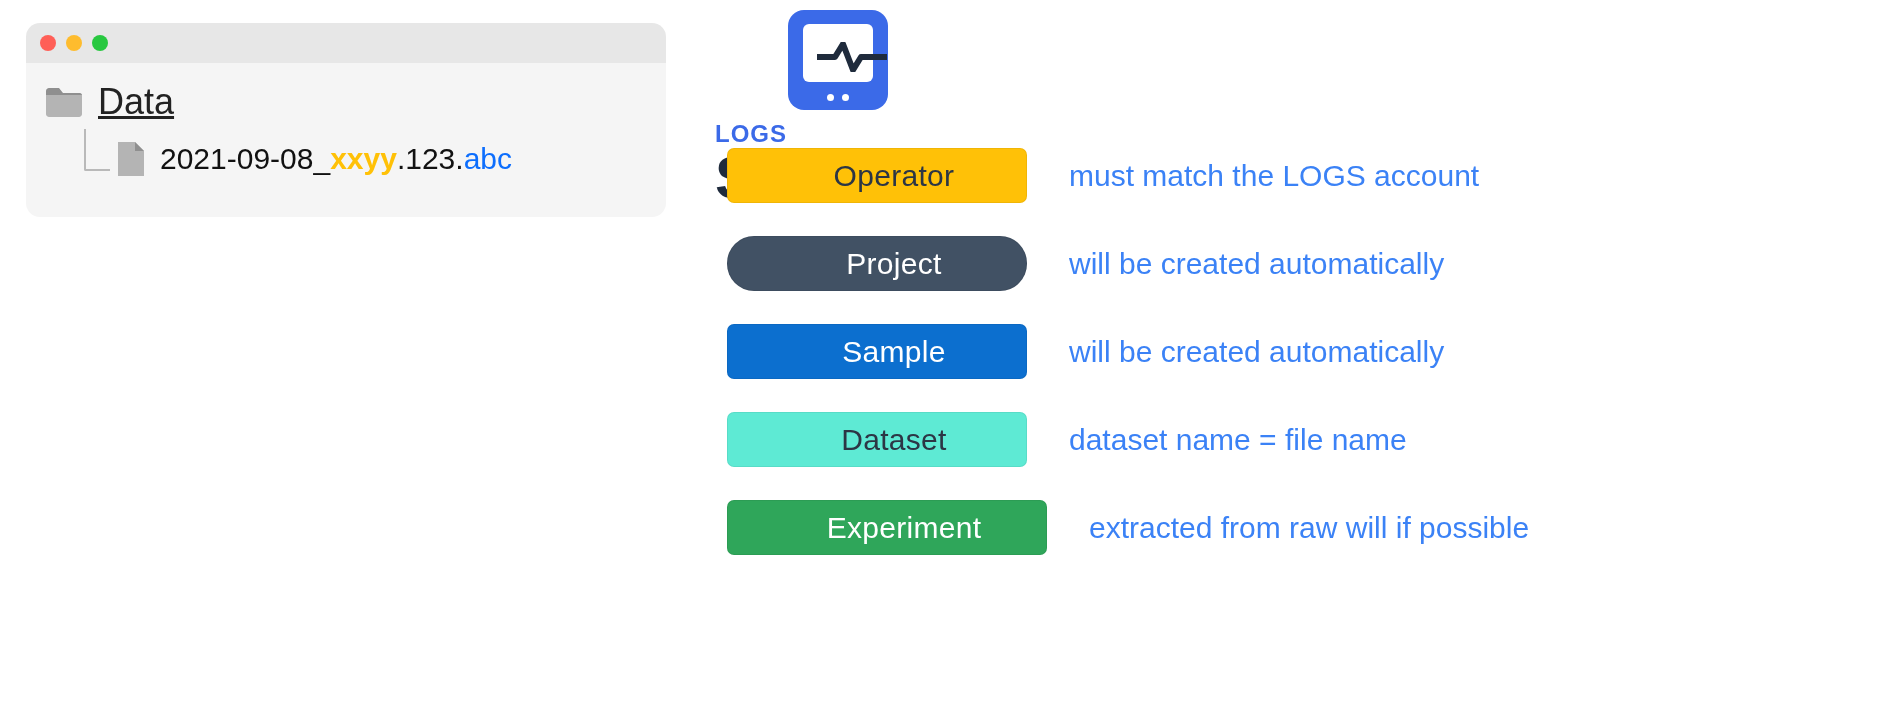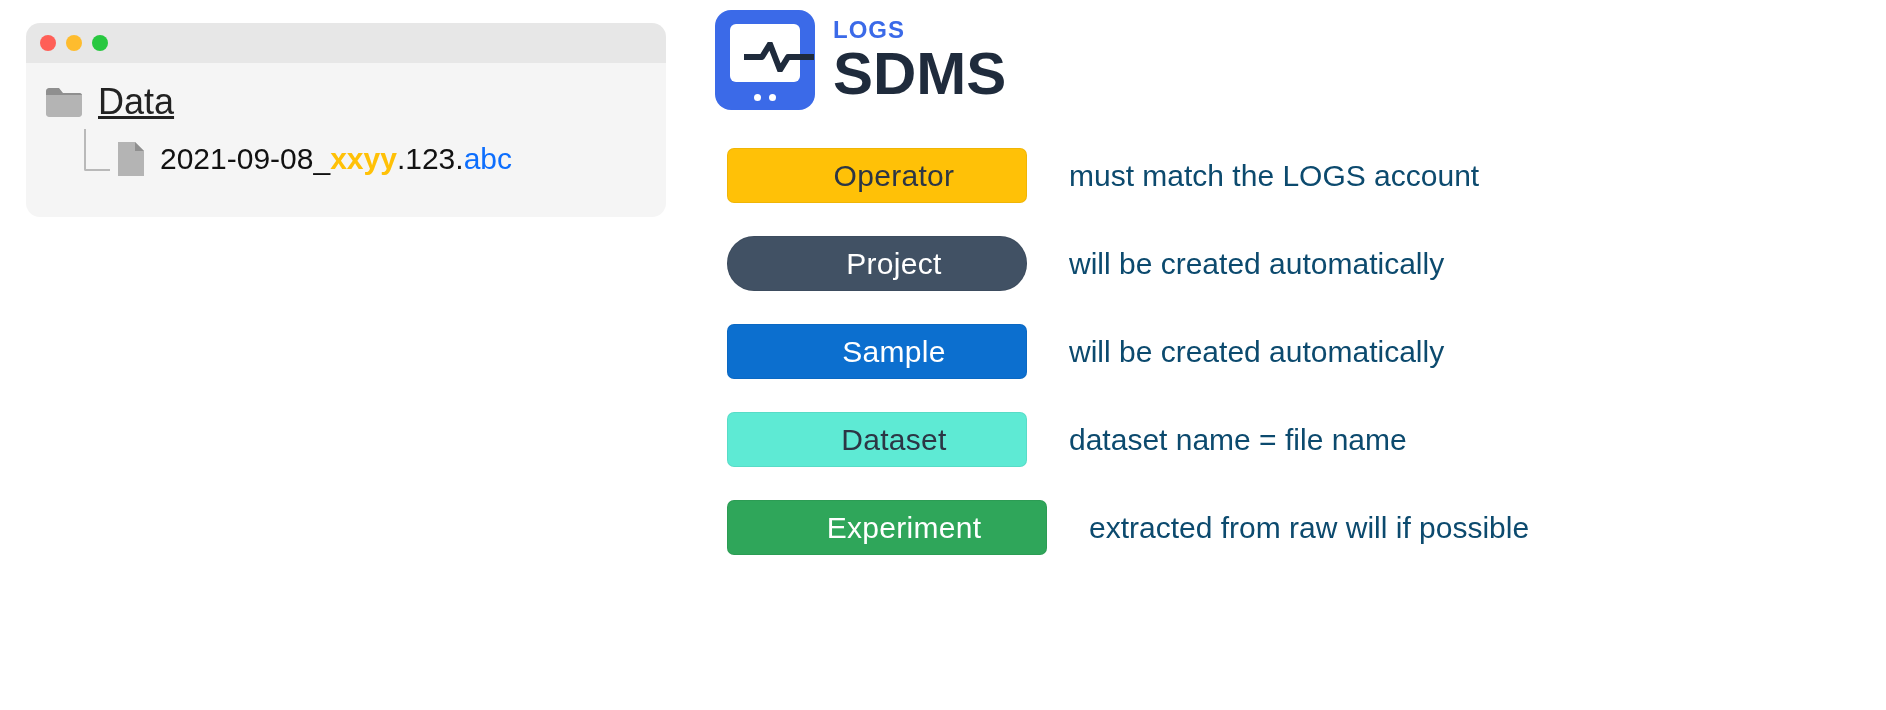--- a/index.html
+++ b/index.html
@@ -83,22 +83,23 @@
     
     .folder-icon svg { width: 40px; height: 32px; display: block; }
     .file-icon   svg { width: 30px; height: 38px; display: block; }
 
     
     .logo-block {
       position: absolute;
       left: 715px;
       top: 10px;
       display: flex;
-      align-items: center;
-      gap: 18px;
+      align-items: flex-end;
+      gap: 10px;
+      flex-direction: column;
     }
     .logo-square {
       width: 100px;
       height: 100px;
       border-radius: 16px;
       background: #3b6ae8;
       position: relative;
       display: flex;
       align-items: center;
       justify-content: center;
@@ -149,21 +150,21 @@
       letter-spacing: 0.3px;
       box-shadow: inset 0 0 0 1px rgba(0,0,0,.06);
       padding-left: 34px;
     }
     .pill.wide { width: 320px; }
     .pill-operator   { background: #ffc107; color: #2c3645; }
     .pill-project    { background: #415164; color: #ffffff; border-radius: 27px; }
     .pill-sample     { background: #0c6fcf; color: #ffffff; }
     .pill-dataset    { background: #5eead4; color: #2c3645; }
     .pill-experiment { background: #2fa65a; color: #ffffff; }
-    .desc { font-size: 30px; color: #0c4a6e; }
+    .desc { font-size: 30px; color: #3b82f6; }
   </style>
 </head>
 <body>
 
 <div class="stage">
 
   <div class="window">
     <div class="titlebar">
       <span class="tl-dot dot-red"></span>
       <span class="tl-dot dot-yellow"></span>

